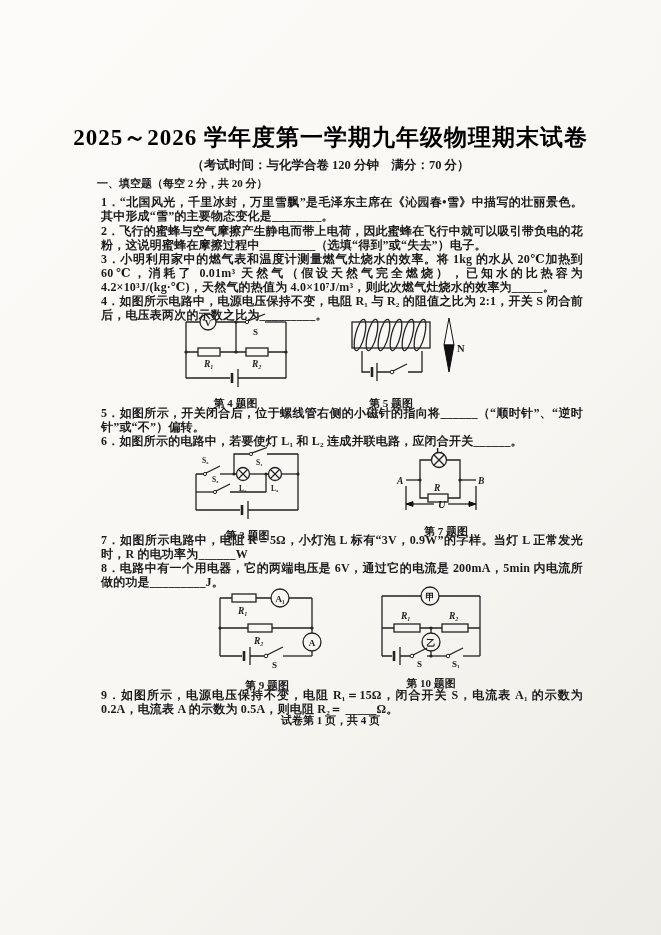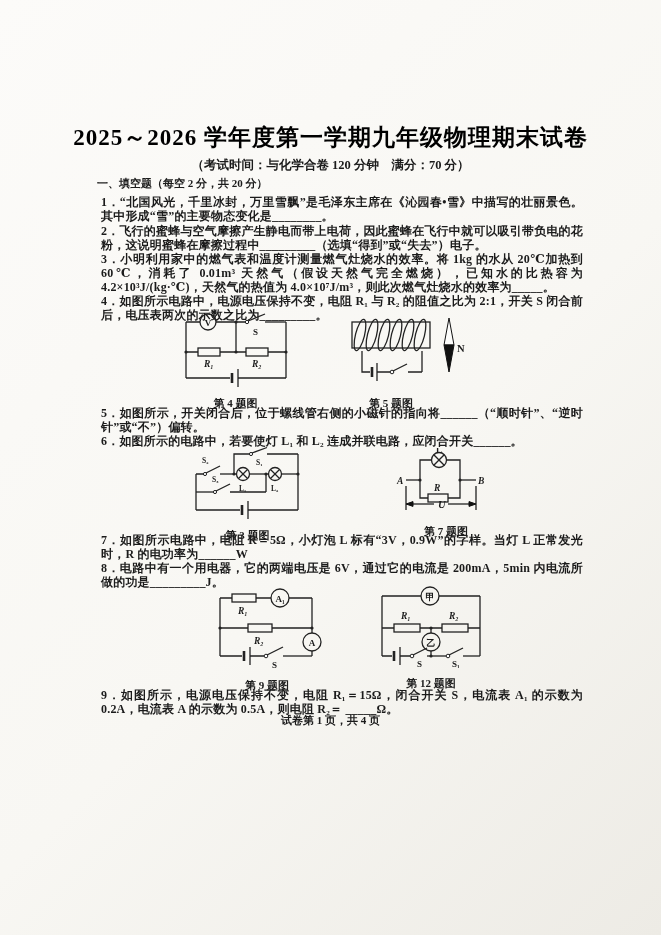--- a/index.html
+++ b/index.html
@@ -259,20 +259,20 @@
         <text class="up" x="41" y="81">S</text>
       </g>
       <path d="M51,70 H70"></path>
       <g>
         <circle class="pivot" cx="72" cy="70" r="1.8"></circle>
         <line x1="73" y1="69" x2="87" y2="62"></line>
         <text class="up" x="76" y="81">S₁</text>
       </g>
       <path d="M87,70 H104"></path>
     </svg>
-    <div class="cap">第 12 题图</div>
+    <div class="cap">第 10 题图</div>
   </div>
 
   <p class="q" style="top:684px">9．如图所示，电源电压保持不变，电阻 R₁＝15Ω，闭合开关 S，电流表 A₁ 的示数为 0.2A，电流表 A 的示数为 0.5A，则电阻 R₂＝ _____Ω。</p>
 
   <div class="footer">试卷第 1 页，共 4 页</div>
 
 </div>
 
 </body></html>

